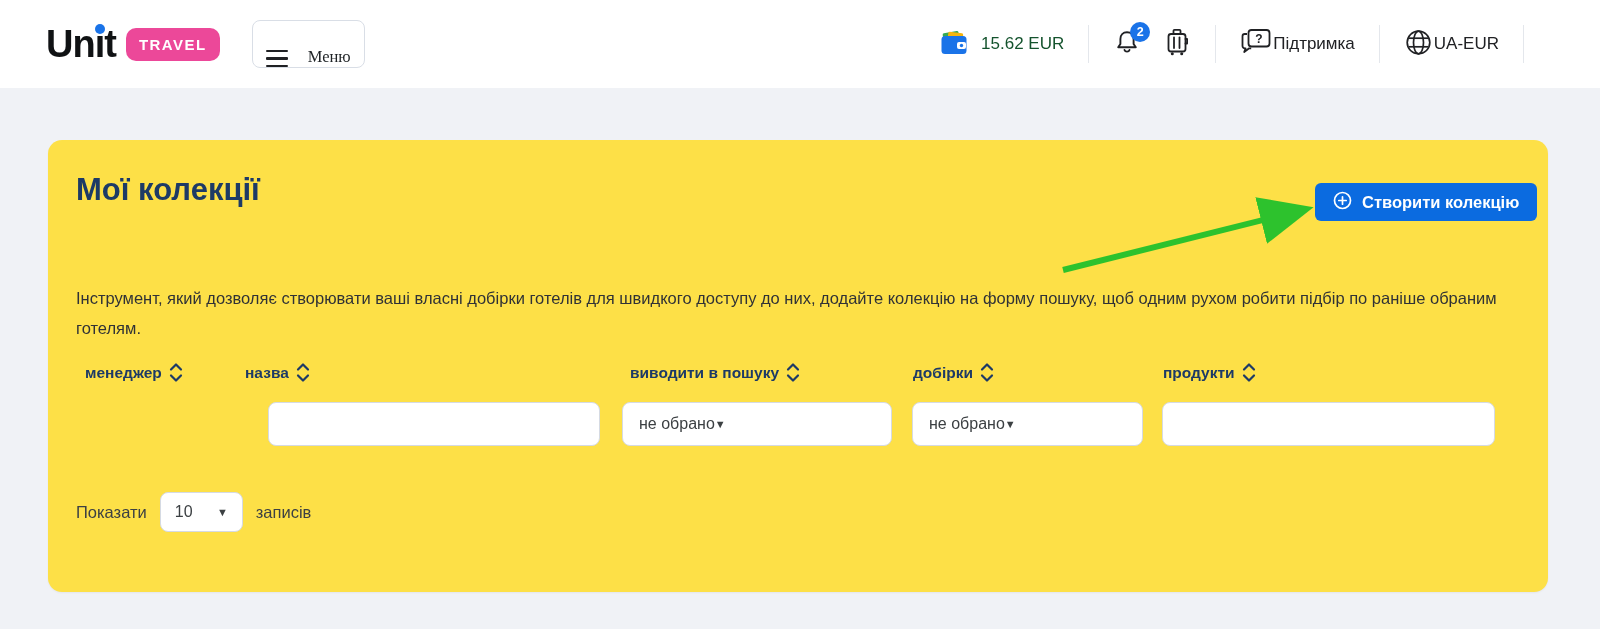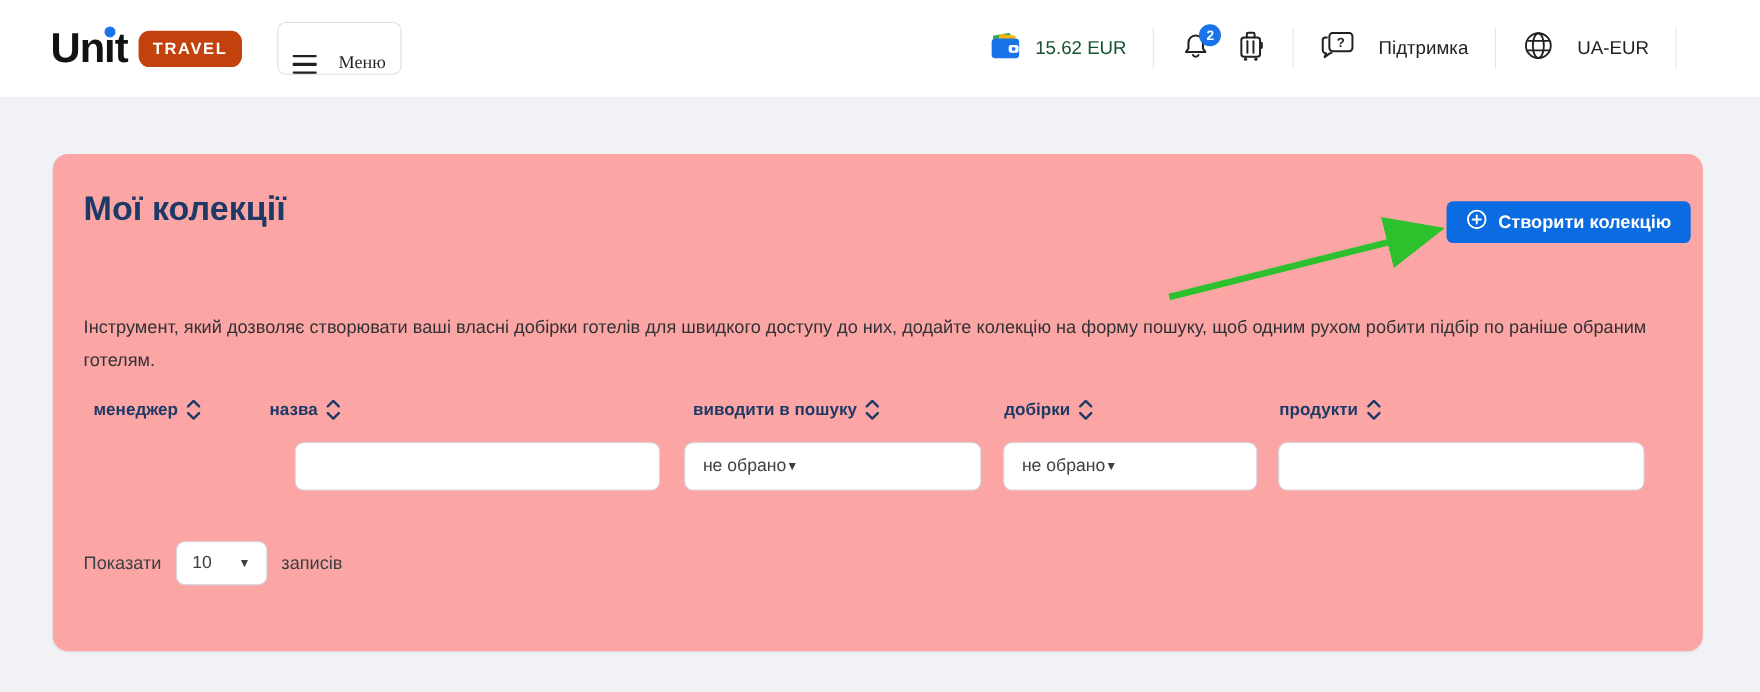--- a/index.html
+++ b/index.html
@@ -21,21 +21,21 @@
   .logo-text {
     position:relative;
     font-size:38px; font-weight:800; letter-spacing:-1px; color:#101214;
   }
   .logo-dot {
     position:absolute; left:49px; top:1px;
     width:10px; height:10px; border-radius:50%;
     background:#1a73e8;
   }
   .logo-badge {
-    margin-left:10px; background:#c2410c; color:#ffffff;
+    margin-left:10px; background:#ec4899; color:#ffffff;
     font-size:15px; font-weight:700; letter-spacing:1.5px;
     padding:8px 13px; border-radius:10px;
   }
   .menu-btn {
     margin-left:32px;
     display:flex; align-items:flex-end; gap:20px;
     border:1px solid #d9dee6; border-radius:8px;
     background:#fff; padding:0 13px; height:48px; cursor:pointer;font-family:Liberation Serif, serif;
   }
   .hamburger { display:flex; flex-direction:column; gap:5px; }
@@ -47,39 +47,39 @@
   .nav-divider { width:1px; height:38px; background:#e4e7ec; margin:0 24px; }
   .nav-gap-s { margin-left:22px; }
   .balance-label { font-size:17px; color:#14532d; margin-left:11px; }
   .bell-wrap { position:relative; }
   .notif-badge {
     position:absolute; top:-6px; right:-9px;
     min-width:20px; height:20px; border-radius:50%;
     background:#1a73e8; color:#fff; font-size:12.5px; font-weight:700;
     display:flex; align-items:center; justify-content:center;
   }
-  .nav-label { font-size:17px; color:#202124; margin-left:21px; }
+  .nav-label { font-size:17px; color:#202124; margin-left:1px; }
   .avatar-wrap { position:relative; width:40px; height:40px; }
   .avatar {
     width:38px; height:38px; border-radius:50%;
     background:#2f343a; overflow:hidden;
     display:flex; align-items:center; justify-content:center;
   }
   .presence-dot {
     position:absolute; top:-2px; right:-2px;
     width:12px; height:12px; border-radius:50%; background:#f3c513;
   }
   .user-name { font-size:17px; color:#202124; margin-left:12px; }
 
   
   .card {
     position:relative;
     width:1500px; height:452px;
     margin:52px 0 0 48px;
-    background:#fca5a5; border-radius:14px;
+    background:#fde047; border-radius:14px;
     box-shadow:0 1px 2px rgba(16,24,40,.05);
   }
   .page-title {
     position:absolute; left:28px; top:32px;
     font-size:31px; font-weight:700; color:#1d3a66;
   }
   .create-btn {
     position:absolute; left:1267px; top:43px; height:38px;
     display:flex; align-items:center; gap:10px;
     background:#0b6be0; color:#fff; border:none; border-radius:6px;

